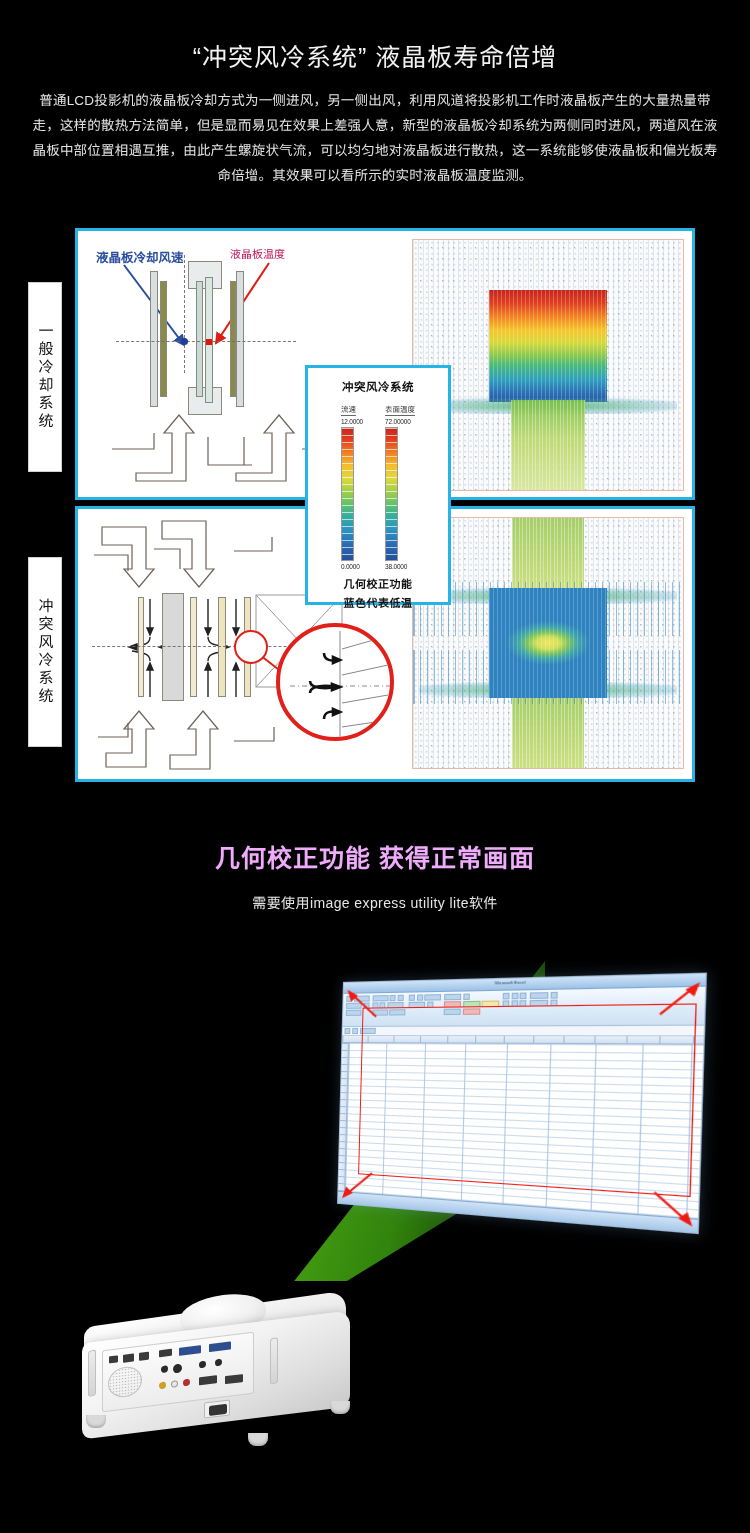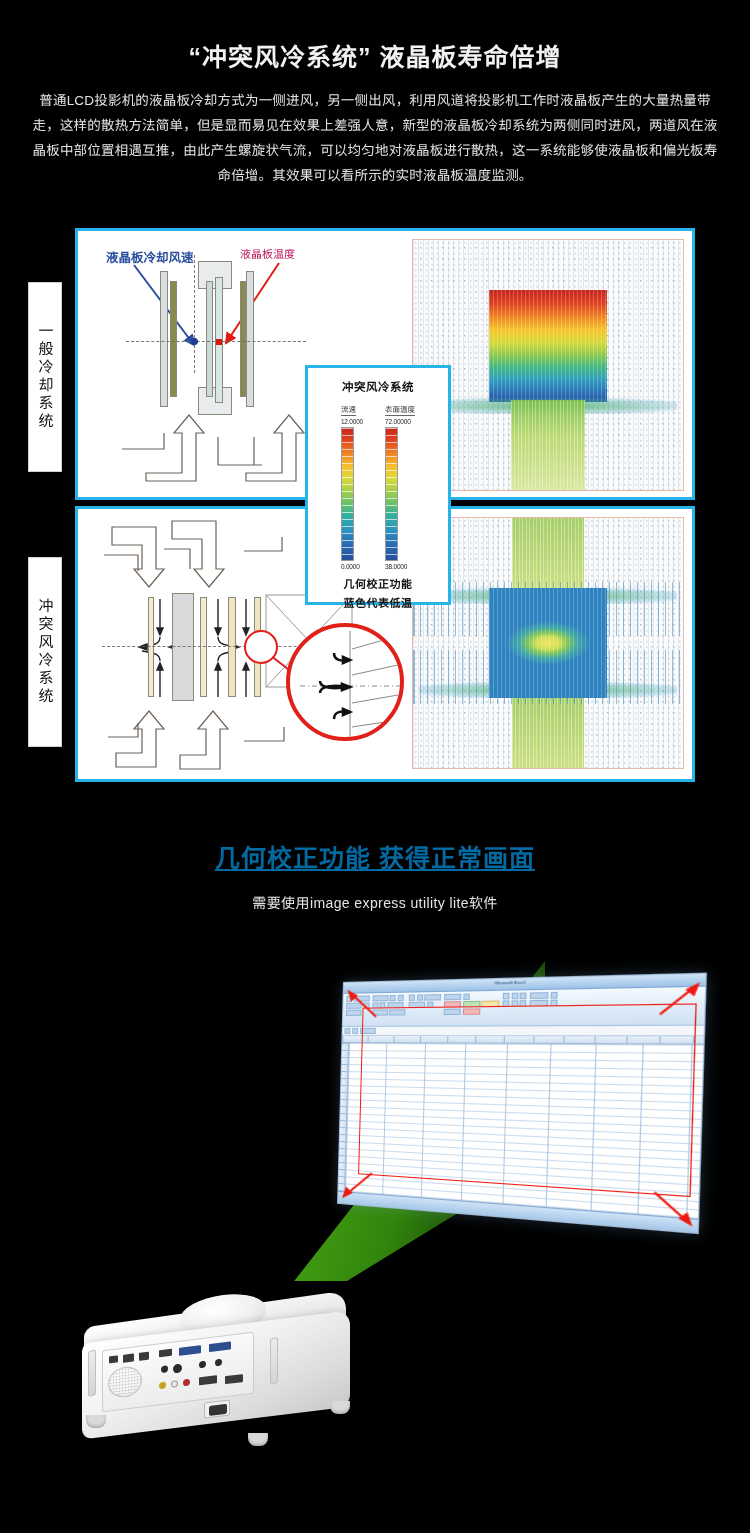--- a/index.html
+++ b/index.html
@@ -6,21 +6,21 @@
   * { margin:0; padding:0; box-sizing:border-box; }
   html,body { background:#000; }
   body {
     width:750px; height:1533px; position:relative; overflow:hidden;
     font-family:"Liberation Sans","DejaVu Sans",sans-serif;
     color:#e9e9e9;
   }
 
   
   .h1 {
-    text-align:center; color:#f2f2f2; font-size:25px; font-weight:bold;
+    text-align:center; color:#f2f2f2; font-size:25px; font-weight:normal;
     letter-spacing:1px; padding-top:42px; line-height:1.2;
   }
   .intro {
     width:690px; margin:16px auto 0 auto; text-align:center;
     font-size:13.5px; line-height:25px; color:#e2e2e2; letter-spacing:.2px;
   }
 
   
   #diagram-block { position:absolute; left:0; top:222px; width:750px; height:565px; }
 
@@ -109,21 +109,21 @@
     content:""; position:absolute; inset:0;
     background:repeating-linear-gradient(90deg, rgba(255,255,255,.38) 0 1px, transparent 1px 3.5px);
   }
   .side-jets {
     position:absolute; height:54px; left:0; right:0;
     background:repeating-linear-gradient(90deg,
       rgba(60,140,190,.55) 0 1.5px, transparent 1.5px 7px);
   }
 
   
-  .schem { position:absolute; left:16px; top:6px; width:332px; height:256px; }
+  .schem { position:absolute; left:6px; top:6px; width:332px; height:256px; }
   .lbl-blue { position:absolute; color:#2b4f9e; font-size:12.5px; font-weight:bold; white-space:nowrap; }
   .lbl-red  { position:absolute; color:#be185d; font-size:11px; font-weight:normal; white-space:nowrap; }
 
   .centerline-h {
     position:absolute; height:0; border-top:1px dashed #6b6b6b; opacity:.9;
   }
   .centerline-v {
     position:absolute; width:0; border-left:1px dashed #6b6b6b; opacity:.9;
   }
   .lcd-plate { position:absolute; border:1px solid #8a8a7a; }
@@ -157,21 +157,21 @@
 
   
   .magnifier {
     position:absolute; border:4px solid #e2201a; border-radius:50%;
     background:#fff;
   }
   .mag-small { width:34px; height:34px; border-width:2px; }
 
   
   #section2 { position:absolute; left:0; top:838px; width:750px; text-align:center; }
-  .h2 { font-size:25px; color:#0369a1; font-weight:bold; letter-spacing:1px;text-decoration:underline; }
+  .h2 { font-size:25px; color:#f0abfc; font-weight:bold; letter-spacing:1px; }
   .sub2 { font-size:14px; color:#e5e5e5; margin-top:18px; letter-spacing:.4px; }
 
   
   #scene { position:absolute; left:0; top:960px; width:750px; height:573px; }
 
   #beam {
     position:absolute; left:215px; top:1px; width:330px; height:320px;
     background:linear-gradient(105deg, rgba(70,170,20,.0) 0%, rgba(86,186,24,.95) 18%, rgba(56,150,14,.88) 60%, rgba(20,70,5,.25) 100%);
     clip-path:polygon(24% 100%, 100% 0%, 100% 62%, 40% 100%);
     filter:blur(.6px);

